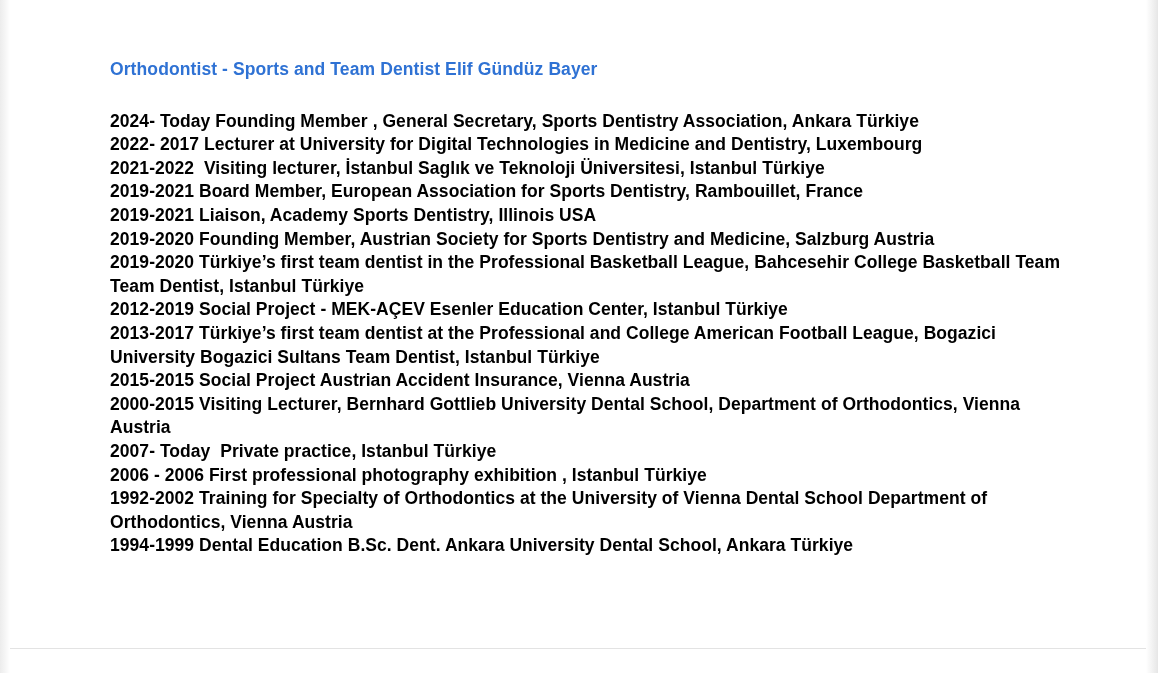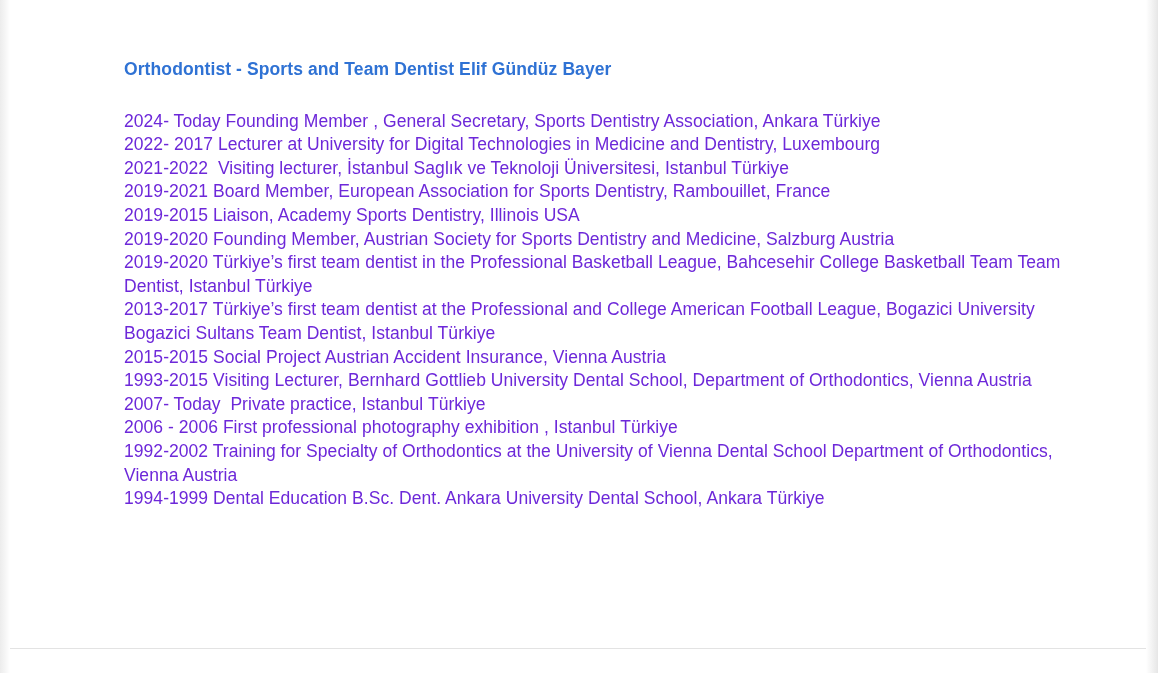--- a/index.html
+++ b/index.html
@@ -30,41 +30,41 @@
   }
   #page::after {
     content: "";
     position: absolute;
     right: 0; top: 0;
     width: 12px; height: 673px;
     background: linear-gradient(to left, #e6e6e6, #f5f5f5 60%, #ffffff);
   }
   .content {
     position: absolute;
-    left: 124px;
+    left: 110px;
     top: 58px;
     width: 960px;
   }
   .doc-title {
     color: #2f72d4;
     font-size: 17.5px;
     font-weight: bold;
     line-height: 1.35;
     letter-spacing: 0.1px;
     margin: 0 0 28px 0;
   }
   .entries {
     margin: 0;
     padding: 0;
     list-style: none;
   }
   .entry {
-    color: #6d28d9;
+    color: #000000;
     font-size: 17.5px;
-    font-weight: normal;
+    font-weight: bold;
     line-height: 23.6px;
     letter-spacing: 0.05px;
     margin: 0;
     padding: 0;
     white-space: pre-wrap;
   }
   .footer-rule {
     position: absolute;
     left: 10px;
     top: 648px;
@@ -80,26 +80,27 @@
 
   <div class="content">
 
     <h1 class="doc-title">Orthodontist - Sports and Team Dentist Elif Gündüz Bayer</h1>
 
     <ul class="entries">
       <li class="entry">2024- Today Founding Member , General Secretary, Sports Dentistry Association, Ankara Türkiye</li>
       <li class="entry">2022- 2017 Lecturer at University for Digital Technologies in Medicine and Dentistry, Luxembourg</li>
       <li class="entry">2021-2022  Visiting lecturer, İstanbul Saglık ve Teknoloji Üniversitesi, Istanbul Türkiye</li>
       <li class="entry">2019-2021 Board Member, European Association for Sports Dentistry, Rambouillet, France</li>
-      <li class="entry">2019-2015 Liaison, Academy Sports Dentistry, Illinois USA</li>
+      <li class="entry">2019-2021 Liaison, Academy Sports Dentistry, Illinois USA</li>
       <li class="entry">2019-2020 Founding Member, Austrian Society for Sports Dentistry and Medicine, Salzburg Austria</li>
       <li class="entry">2019-2020 Türkiye’s first team dentist in the Professional Basketball League, Bahcesehir College Basketball Team Team Dentist, Istanbul Türkiye</li>
+      <li class="entry">2012-2019 Social Project - MEK-AÇEV Esenler Education Center, Istanbul Türkiye</li>
       <li class="entry">2013-2017 Türkiye’s first team dentist at the Professional and College American Football League, Bogazici University Bogazici Sultans Team Dentist, Istanbul Türkiye</li>
       <li class="entry">2015-2015 Social Project Austrian Accident Insurance, Vienna Austria</li>
-      <li class="entry">1993-2015 Visiting Lecturer, Bernhard Gottlieb University Dental School, Department of Orthodontics, Vienna Austria</li>
+      <li class="entry">2000-2015 Visiting Lecturer, Bernhard Gottlieb University Dental School, Department of Orthodontics, Vienna Austria</li>
       <li class="entry">2007- Today  Private practice, Istanbul Türkiye</li>
       <li class="entry">2006 - 2006 First professional photography exhibition , Istanbul Türkiye</li>
       <li class="entry">1992-2002 Training for Specialty of Orthodontics at the University of Vienna Dental School Department of Orthodontics, Vienna Austria</li>
       <li class="entry">1994-1999 Dental Education B.Sc. Dent. Ankara University Dental School, Ankara Türkiye</li>
     </ul>
 
   </div>
 
   <div class="footer-rule"></div>
 

